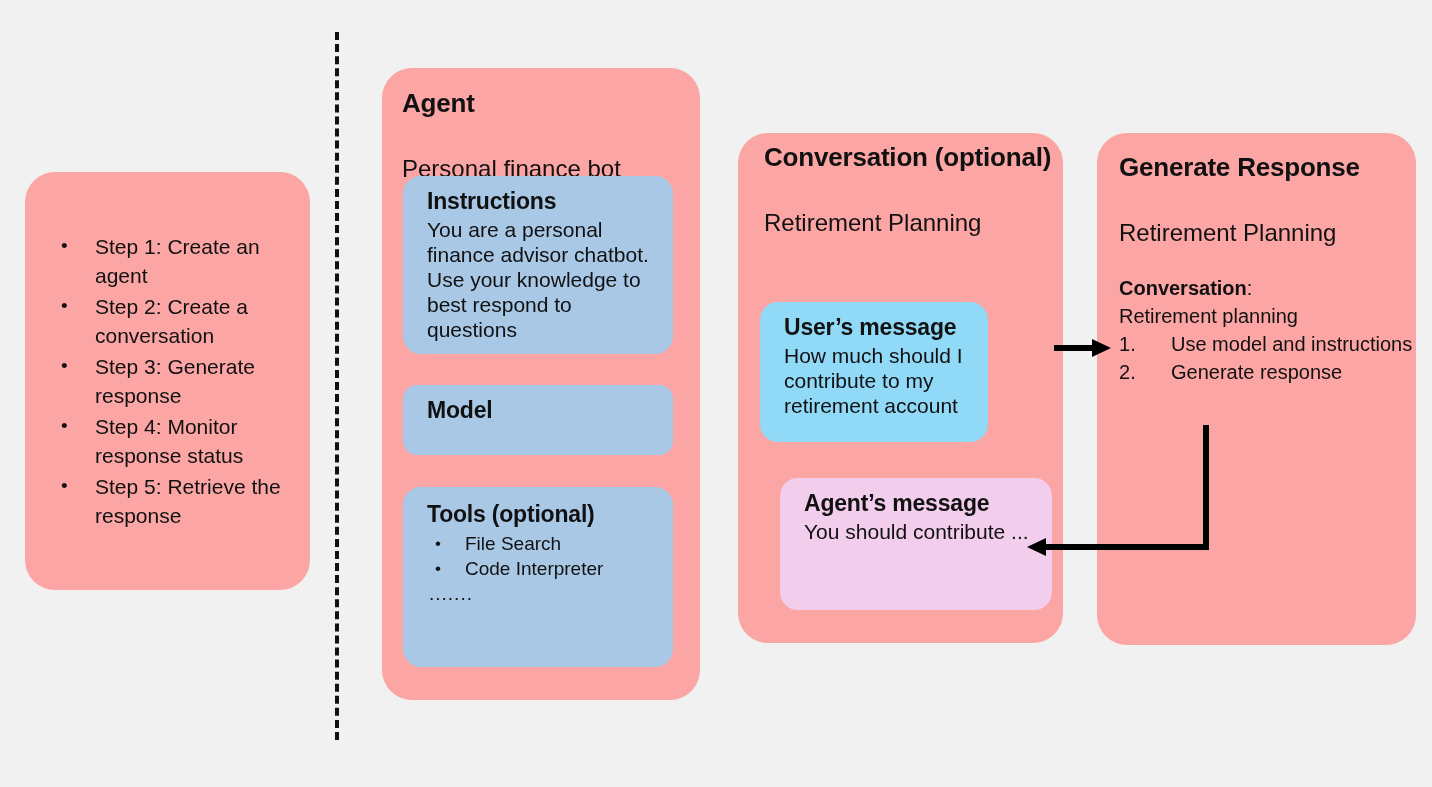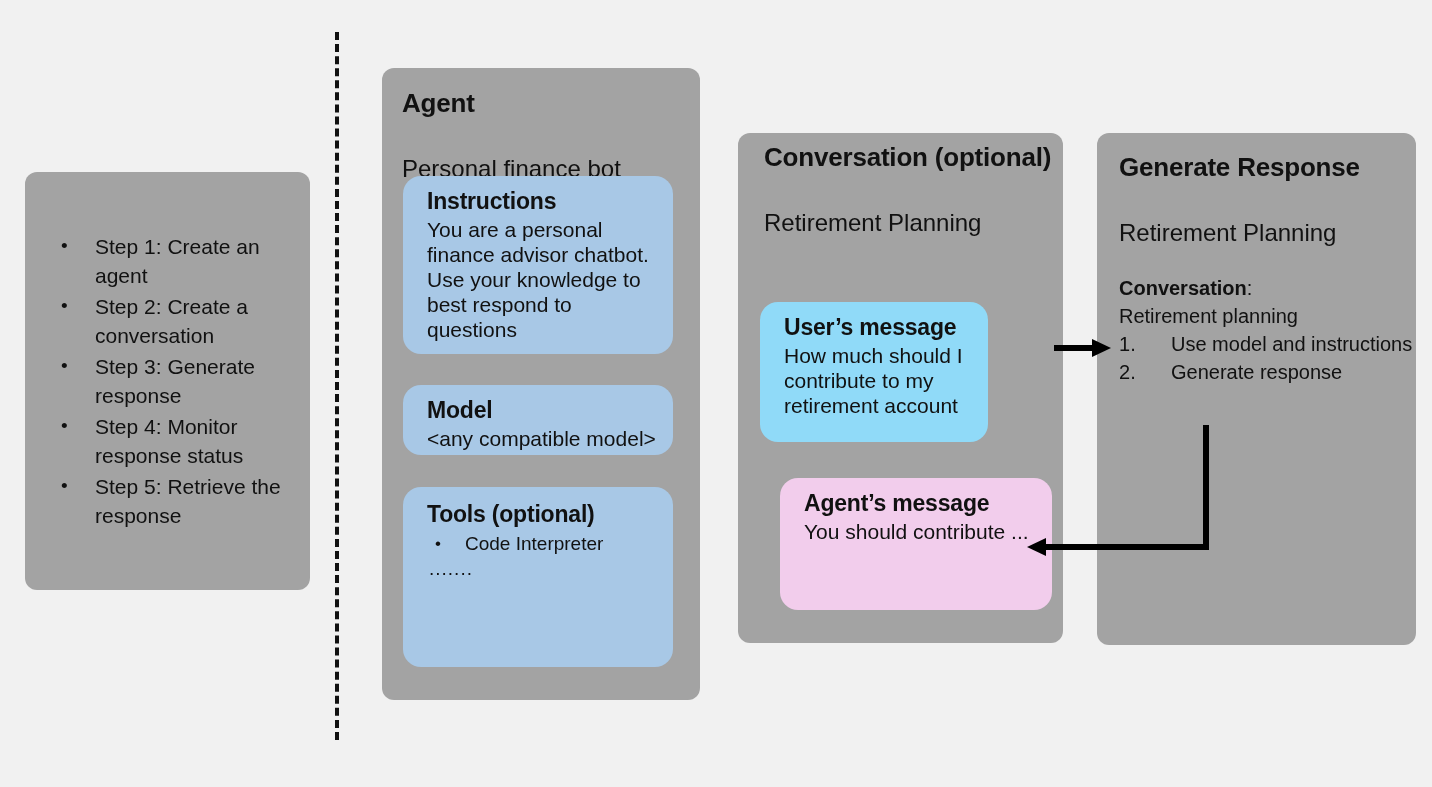--- a/index.html
+++ b/index.html
@@ -29,22 +29,22 @@
     left: 335px;
     top: 32px;
     width: 0;
     height: 708px;
     border-left: 4px dashed #111111;
   }
 
   
   .card {
     position: absolute;
-    background: #a3a3a3;
-    border-radius: 12px;
+    background: #fca5a5;
+    border-radius: 30px;
     box-sizing: border-box;
   }
 
   
   #steps-card {
     left: 25px;
     top: 172px;
     width: 285px;
     height: 418px;
     padding: 60px 18px 0 18px;
@@ -113,21 +113,21 @@
     line-height: 30px;
     letter-spacing: -0.2px;
     margin-bottom: 1px;
   }
   .block-body {
     font-size: 21px;
     line-height: 25px;
   }
 
   #instructions-block { left: 403px; top: 176px; width: 270px; height: 178px; }
-  #model-block       { left: 403px; top: 385px; width: 270px; height: 70px;  }
+  #model-block       { left: 403px; top: 385px; width: 270px; height: 70px; border-radius: 14px;  }
   #tools-block       { left: 403px; top: 487px; width: 270px; height: 180px; padding-top: 12px; }
 
   ul.tools-list {
     list-style: none;
     margin: 2px 0 0 0;
     padding: 0;
   }
   ul.tools-list li {
     position: relative;
     padding-left: 38px;
@@ -246,26 +246,26 @@
     <div class="card-sub">Personal finance bot</div>
   </div>
 
   <div class="block blue" id="instructions-block">
     <div class="block-title">Instructions</div>
     <div class="block-body">You are a personal finance advisor chatbot. Use your knowledge to best respond to questions</div>
   </div>
 
   <div class="block blue" id="model-block">
     <div class="block-title">Model</div>
-    <div class="block-body">&lt;any compatible model&gt;</div>
   </div>
 
   <div class="block blue" id="tools-block">
     <div class="block-title">Tools (optional)</div>
     <ul class="tools-list">
+      <li>File Search</li>
       <li>Code Interpreter</li>
     </ul>
     <div class="tools-ellipsis">.......</div>
   </div>
 
   <div class="card" id="conversation-card"></div>
 
   <div id="conversation-head">
     <div class="card-title">Conversation (optional)</div>
     <div class="card-sub">Retirement Planning</div>

